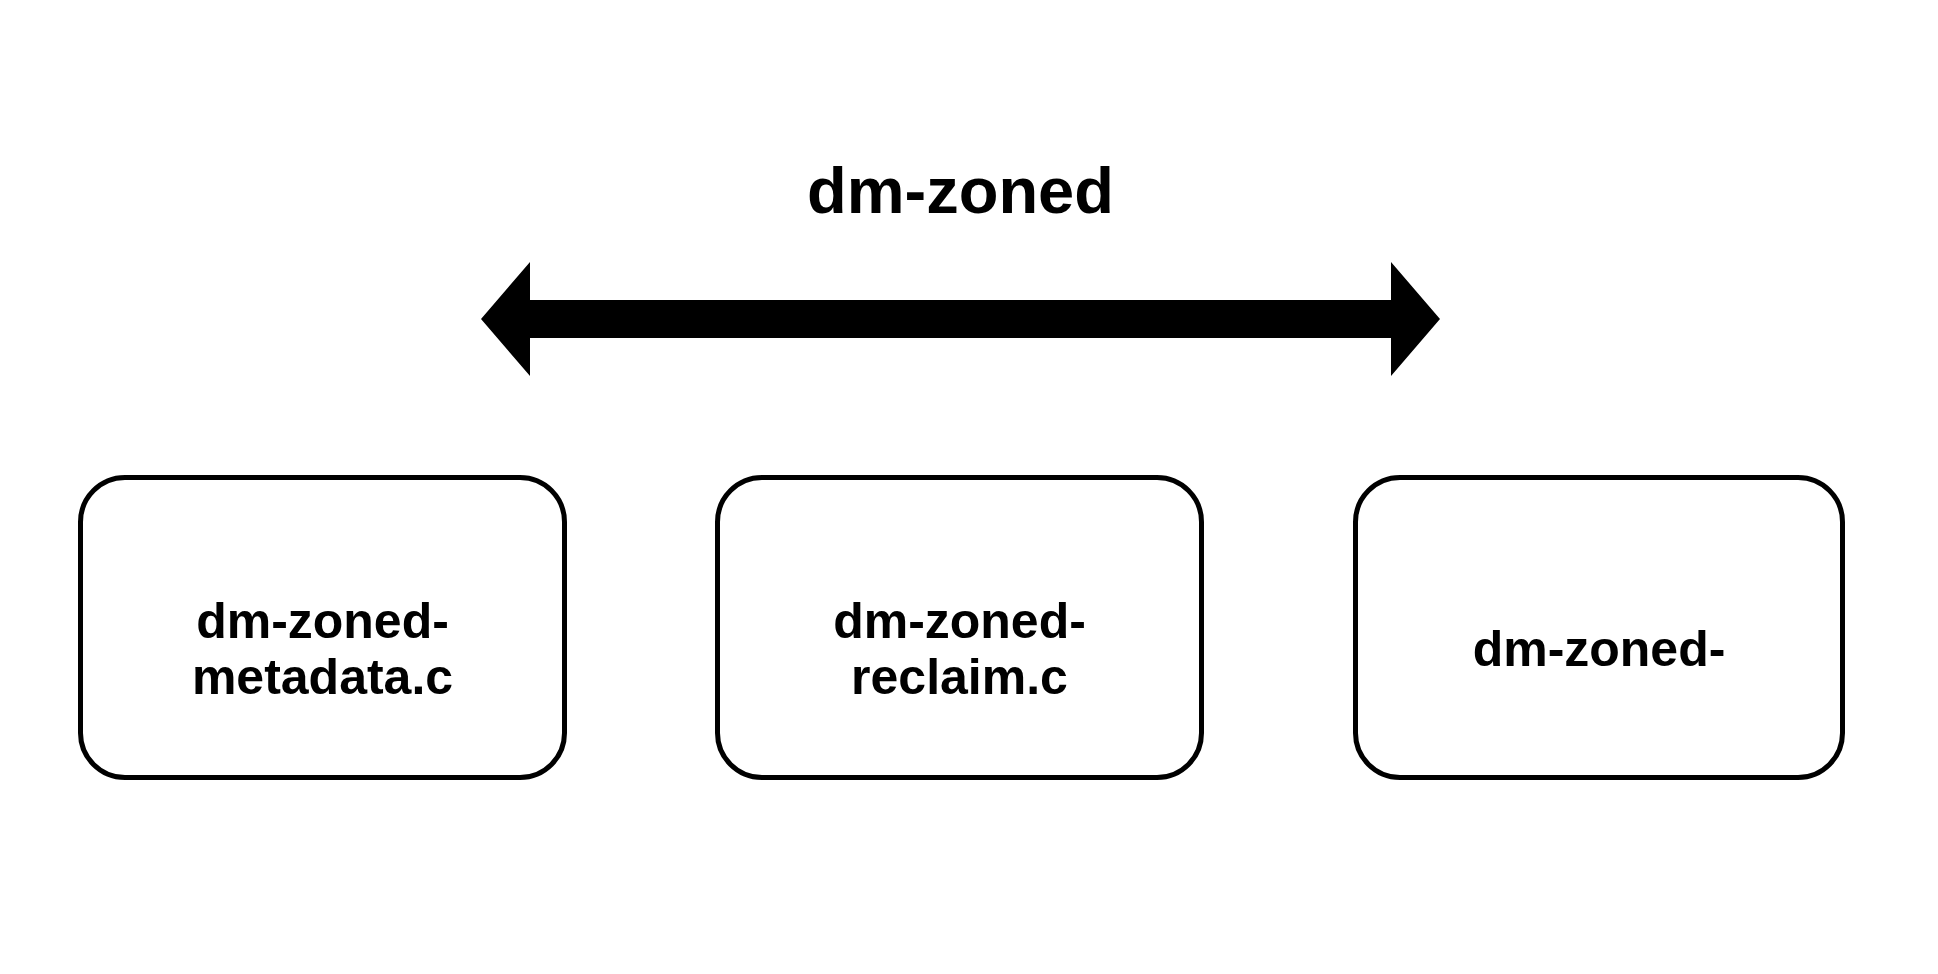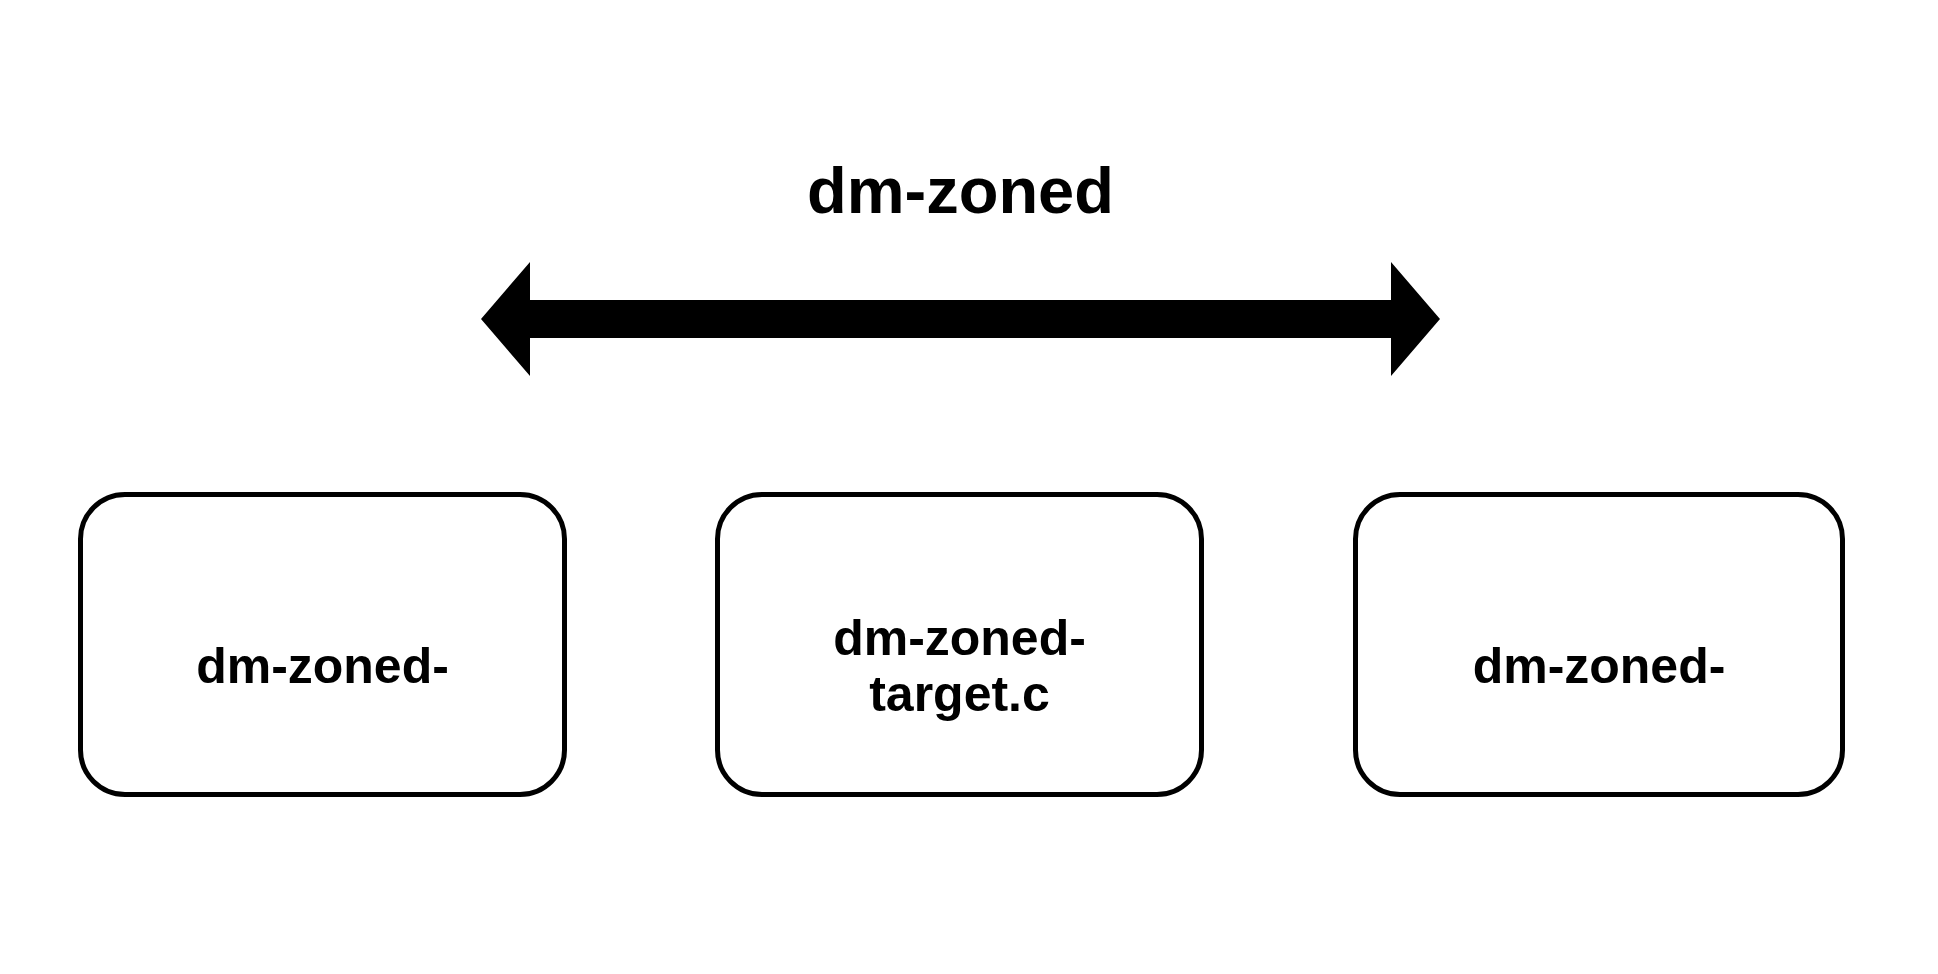--- a/index.html
+++ b/index.html
@@ -32,21 +32,21 @@
   .arrow {
     position: absolute;
     left: 481px;
     top: 262px;
     width: 959px;
     height: 114px;
     display: block;
   }
   .node {
     position: absolute;
-    top: 492px;
+    top: 475px;
     height: 305px;
     box-sizing: border-box;
     border: 5px solid #000000;
     border-radius: 47px;
     background: #ffffff;
     display: flex;
     align-items: center;
     justify-content: center;
     padding-top: 42px;
   }
@@ -69,27 +69,28 @@
 
   <div class="title">dm-zoned</div>
 
   <svg class="arrow" viewBox="0 0 959 114" xmlns="http://www.w3.org/2000/svg" aria-hidden="true">
     <polygon points="0,57 49,0 49,38 910,38 910,0 959,57 910,114 910,76 49,76 49,114" fill="#000000"></polygon>
   </svg>
 
   <div class="node node--metadata">
     <div class="node-label">
       <span>dm-zoned-</span><br>
+      <span>metadata.c</span>
     </div>
   </div>
 
   <div class="node node--target">
     <div class="node-label">
       <span>dm-zoned-</span><br>
-      <span>target.c</span>
+      <span>reclaim.c</span>
     </div>
   </div>
 
   <div class="node node--reclaim">
     <div class="node-label">
       <span>dm-zoned-</span><br>
     </div>
   </div>
 
 </div>

